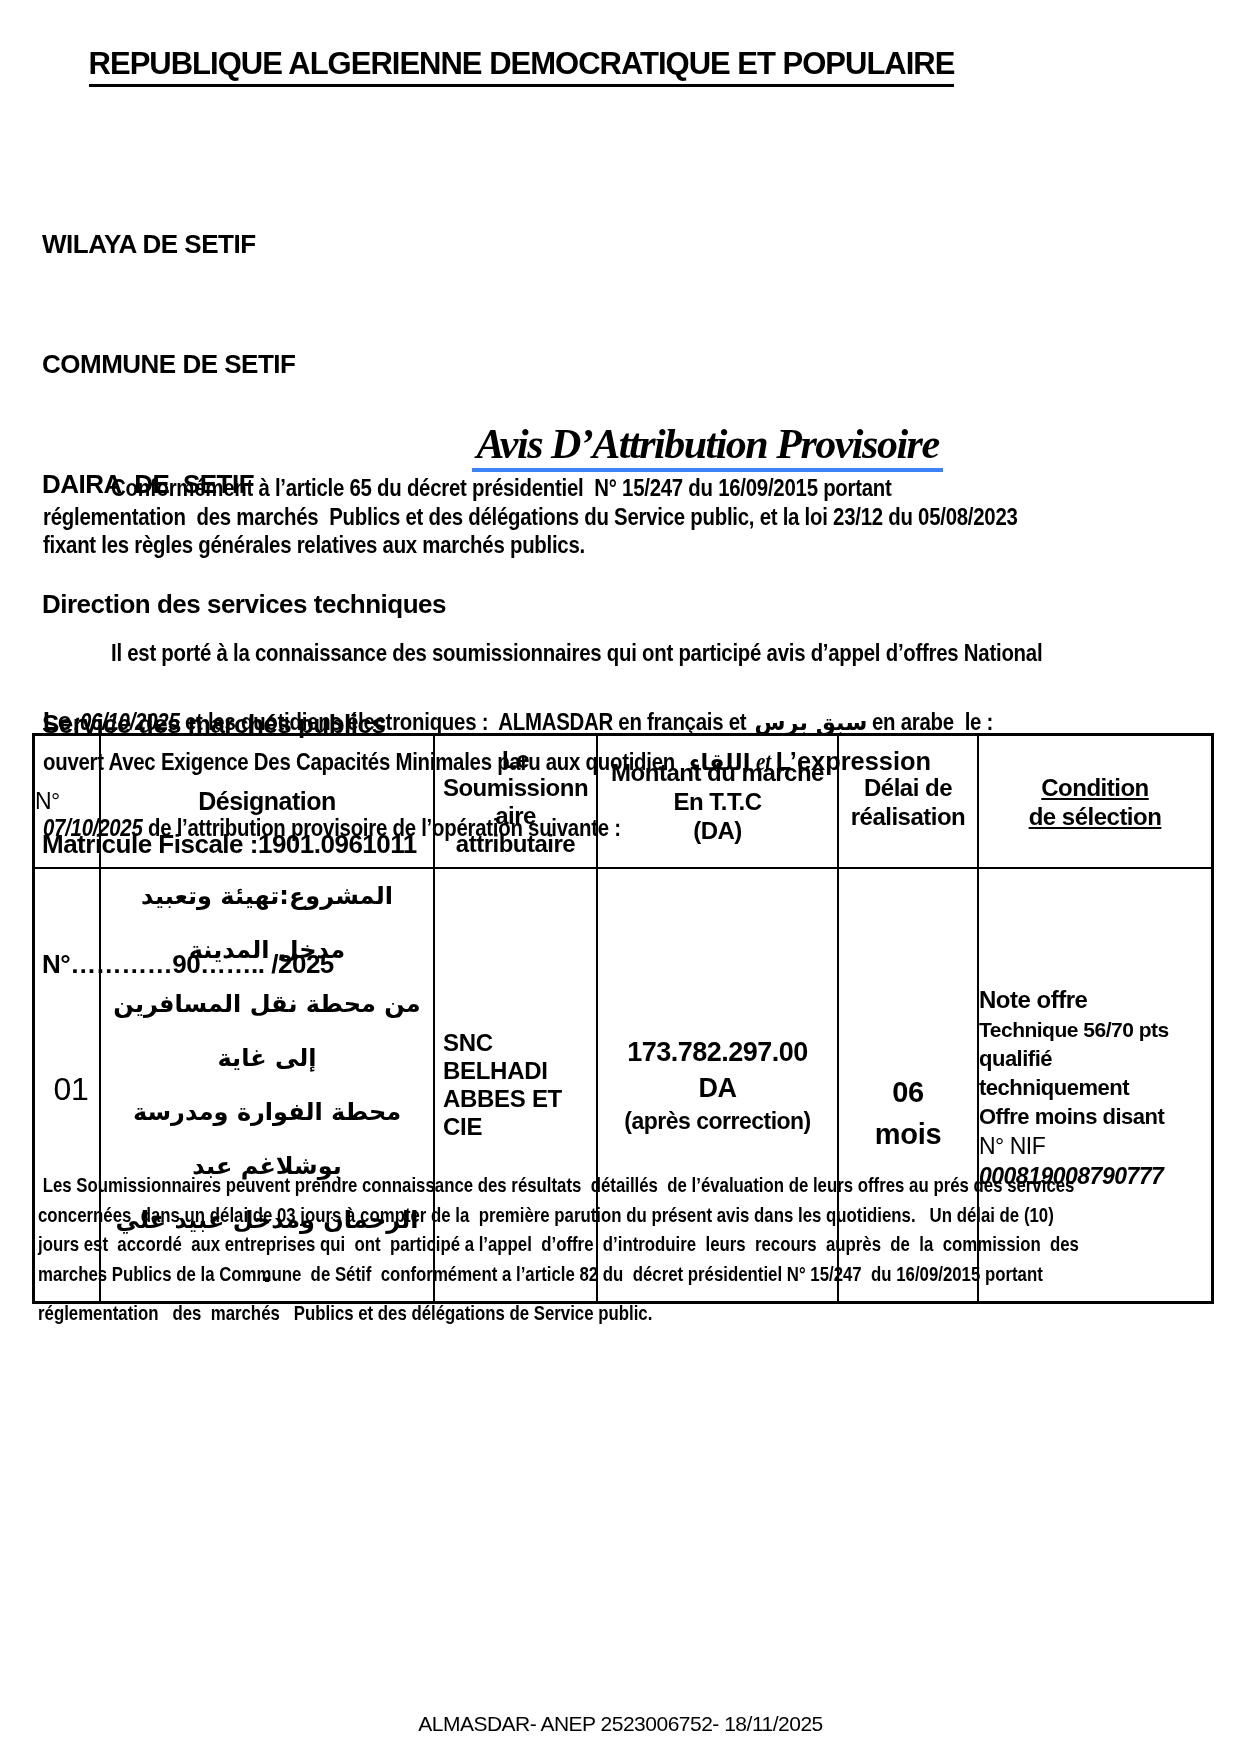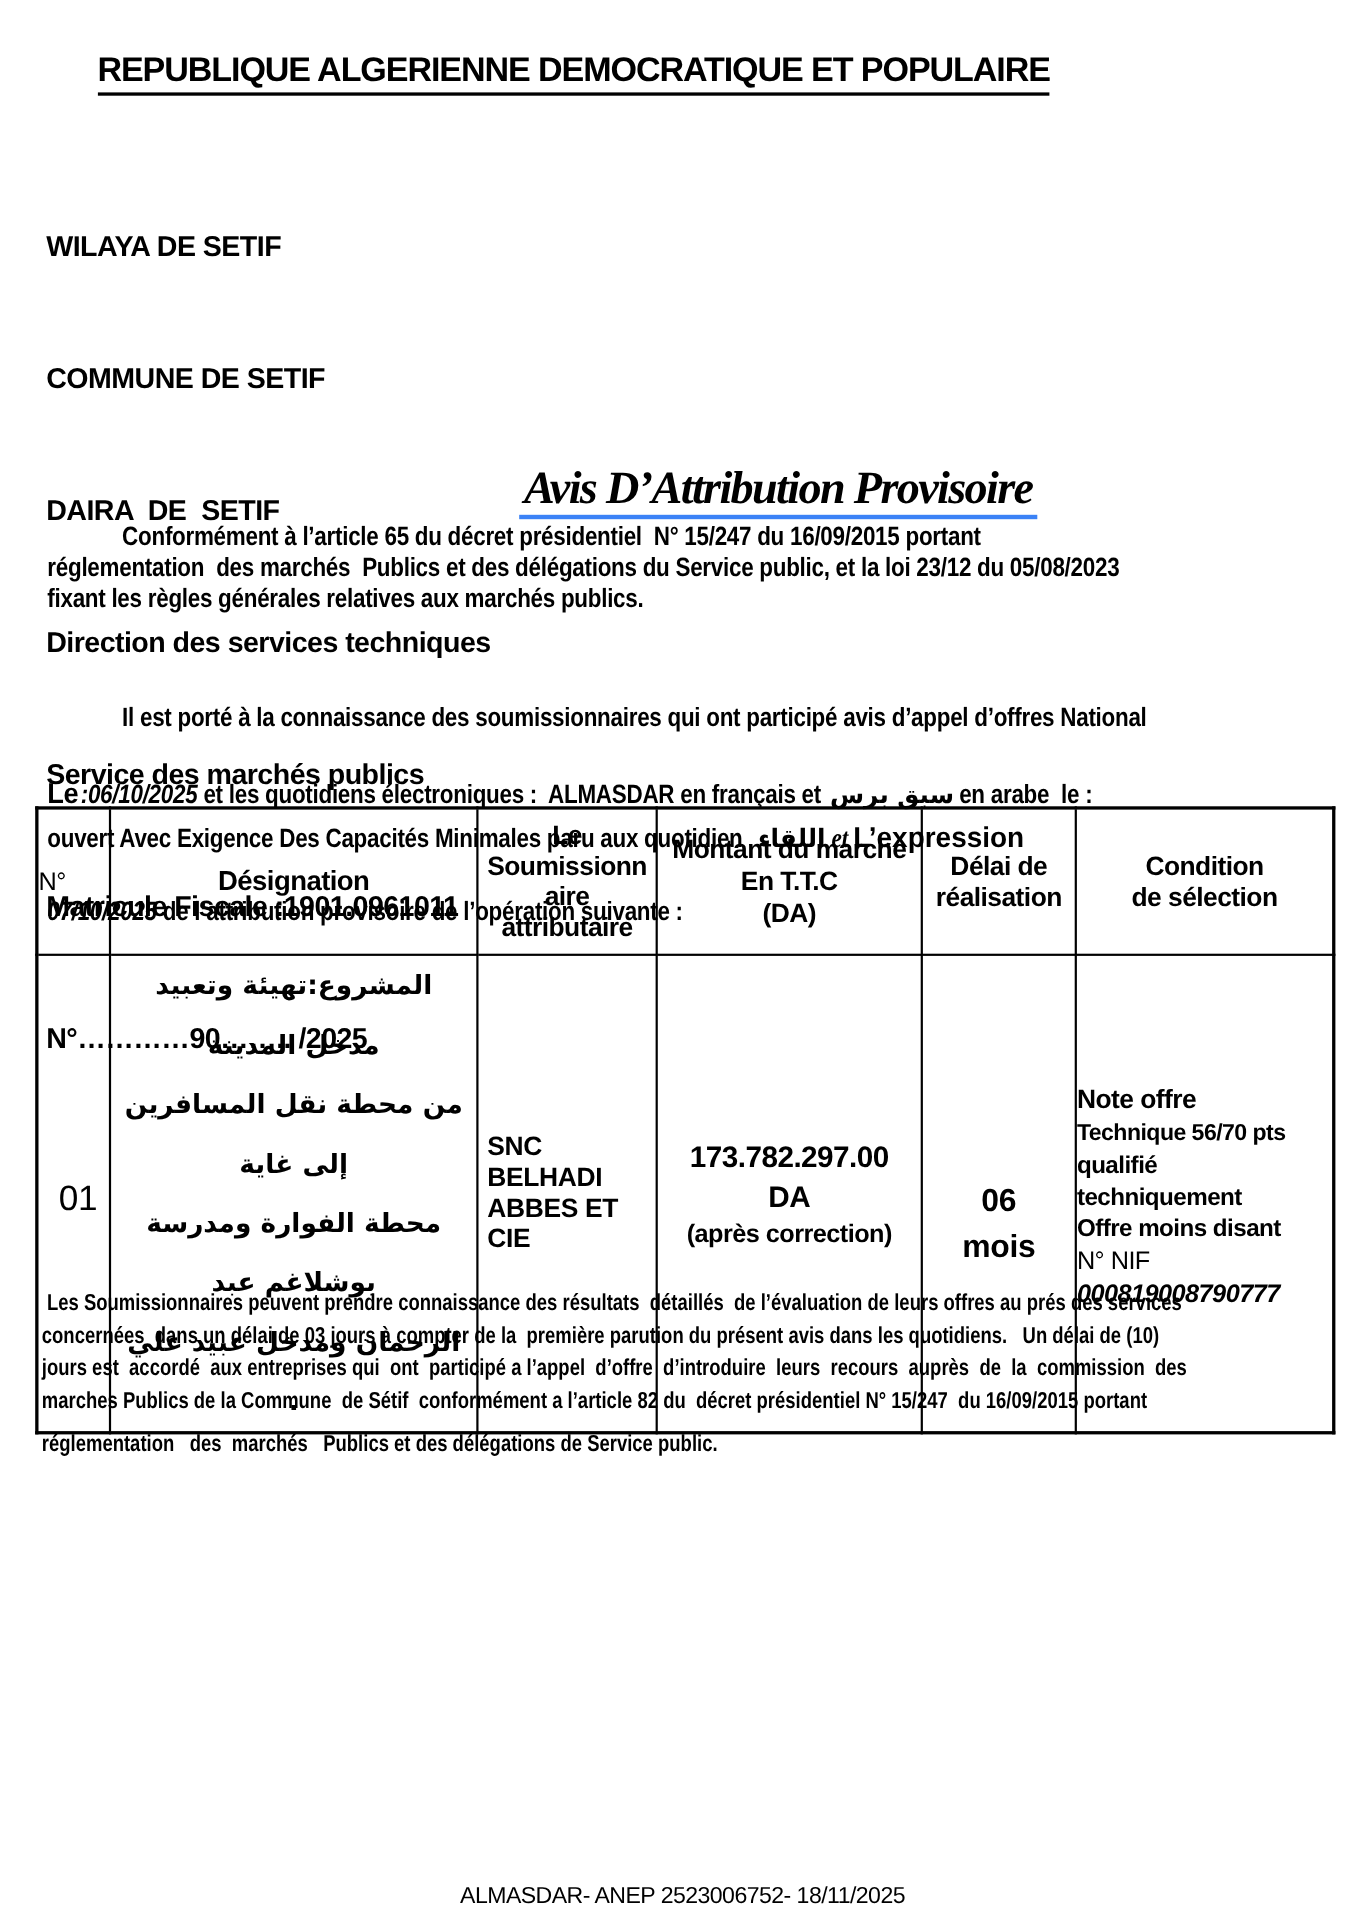--- a/index.html
+++ b/index.html
@@ -11,21 +11,21 @@
 
   
   .doc-title {
     position:absolute; top:46px; left:0; width:1043px; text-align:center;
     font-size:31px; font-weight:bold; letter-spacing:-1px;
   }
   .doc-title .u3 { border-bottom:3px solid #000; padding-bottom:3px; }
 
   
   .org {
-    position:absolute; top:124px; left:42px;
+    position:absolute; top:144px; left:42px;
     font-size:26px; font-weight:bold; letter-spacing:-0.5px; line-height:40px;
     white-space:pre-wrap;
   }
 
   
   .notice {
     position:absolute; top:420px; left:174px; width:1067px; text-align:center;
     font-family:"Liberation Serif", serif; font-style:italic; font-weight:bold;
     font-size:42px; letter-spacing:-1.5px;
   }
@@ -65,21 +65,21 @@
     border-collapse:collapse; border:3px solid #000; table-layout:fixed;
   }
   .attr-table th, .attr-table td { border:2px solid #000; padding:0; vertical-align:middle; }
   .pre { white-space:pre-line; }
 
   .h-num  { width:64px;  vertical-align:top; text-align:left; padding:8px 0 0 10px; font-size:23px; font-weight:normal; }
   .h-des  { width:332px; text-align:center; font-size:25px; font-weight:bold; }
   .h-soum { width:161px; text-align:center; font-size:24px; font-weight:bold; line-height:28px; }
   .h-mont { width:239px; text-align:center; font-size:24px; font-weight:bold; line-height:29px; }
   .h-del  { width:138px; text-align:center; font-size:24px; font-weight:bold; line-height:29px; }
-  .h-cond { width:232px; text-align:center; font-size:24px; font-weight:bold; line-height:29px; }
+  .h-cond { width:232px; text-align:center; font-size:24px; font-weight:bold; line-height:29px;text-decoration:underline; }
   .hrow th { height:131px; letter-spacing:-0.5px; }
 
   .drow td { height:291px; letter-spacing:-0.3px;margin-top:32px; }
   .d-num  { vertical-align:top; text-align:center; padding:8px 0 0 8px !important; font-size:32px; font-weight:normal; }
   .d-des  {
     text-align:center; font-family:"DejaVu Sans", sans-serif;
     font-size:24px; font-weight:bold; line-height:54px; padding:0 6px !important;
   }
   .d-soum { text-align:left; padding-left:8px !important; font-size:24px; font-weight:bold; line-height:28px; letter-spacing:-0.5px; }
   .d-mont { text-align:center; }

